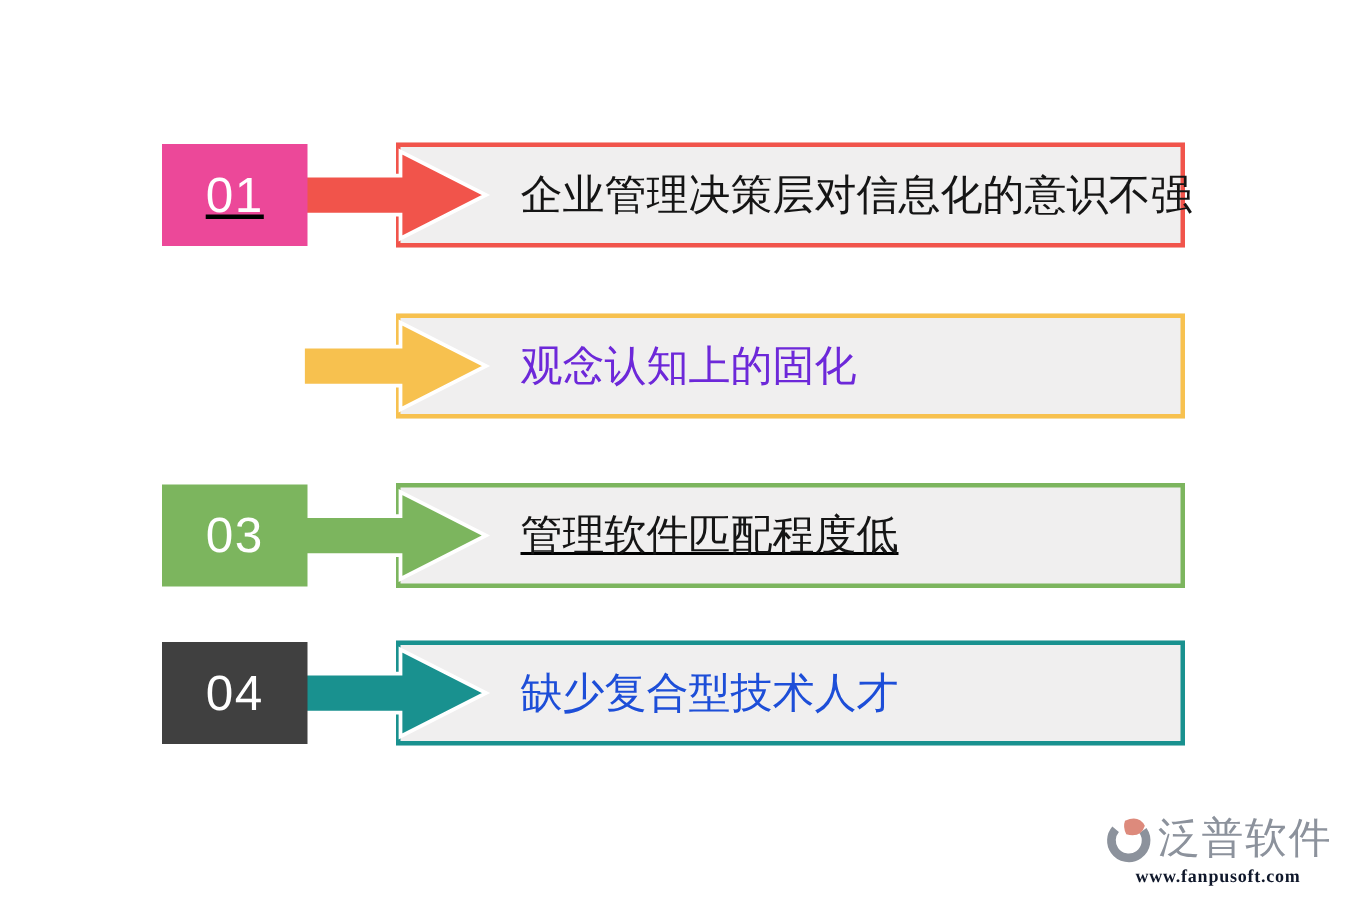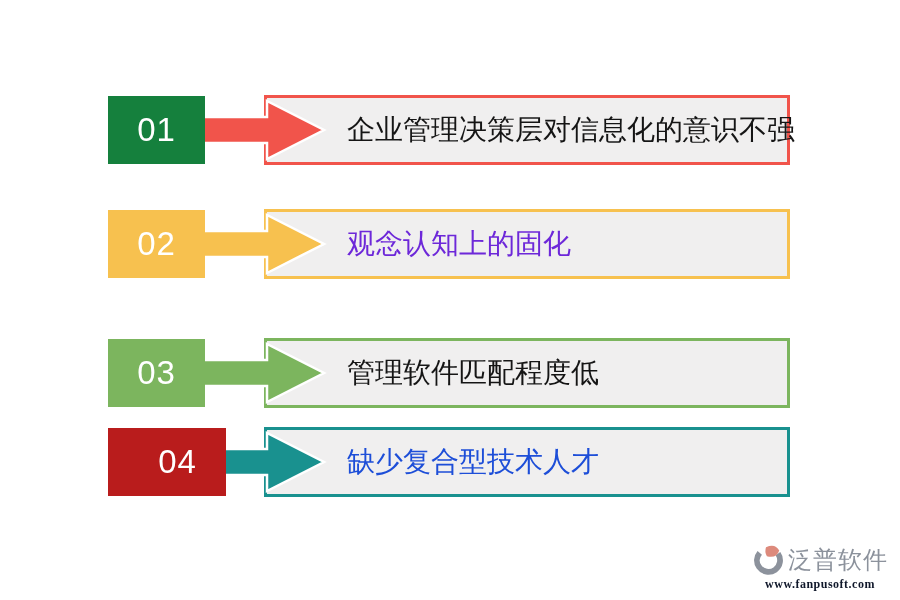--- a/index.html
+++ b/index.html
@@ -9,21 +9,21 @@
     height: 600px;
     background: #ffffff;
     overflow: hidden;
     font-family: "Liberation Sans", sans-serif;
   }
   
   #rows { position: absolute; inset: 0; }
   .row { position: absolute; left: 0; width: 900px; height: 70px; }
   #rows .row:nth-child(1) { top: 95px; }
   #rows .row:nth-child(2) { top: 209px; }
-  #rows .row:nth-child(3) { top: 338px; }
+  #rows .row:nth-child(3) { top: 322px; }
   #rows .row:nth-child(4) { top: 427px; }
 
   .numbox {
     position: absolute;
     left: 108px; top: 1px;
     width: 97px; height: 68px;
     z-index: 3;
     display: flex; align-items: center; justify-content: center;
   }
   .num {
@@ -61,77 +61,74 @@
     position: absolute;
     right: 12px; bottom: 8px;
     text-align: center;
     user-select: none;
   }
   .brand-line {
     display: flex; align-items: center; justify-content: flex-end; gap: 3px;
   }
   .logo { width: 33px; height: 33px; display: block; }
   .brand {
-    font-size: 24px;
+    font-size: 28px;
     font-family: "Liberation Serif", serif;
     letter-spacing: 1px;
     line-height: 1;
   }
   .url {
     margin-top: 1px;
     font-size: 12px;
     font-weight: bold;
     font-family: "Liberation Serif", serif;
     letter-spacing: 0.5px;
   }
 </style>
 </head>
 <body>
 
 <div class="canvas">
 
   <div id="rows">
     <div class="row">
-      <div class="numbox" style="background: #15803d;">
+      <div class="numbox" style="background: #ec4899; text-decoration: underline;">
         <span class="num" style="color: rgb(255, 255, 255);">01</span>
       </div>
       <svg class="arrow" viewBox="0 0 130 70" preserveAspectRatio="none" aria-hidden="true">
         <polygon class="arrow-shape" points="0,22 65,22 65,6 122,35 65,64 65,48 0,48" fill="#F1544B" stroke="#ffffff" stroke-width="2.5" stroke-linejoin="miter"></polygon>
       </svg>
       <div class="textbox" style="border-color: rgb(241, 84, 75);">
         <span class="label" style="color: rgb(21, 21, 21);">企业管理决策层对信息化的意识不强</span>
       </div>
     </div>
 
     <div class="row">
-      <div class="numbox" style="background: rgb(247, 193, 79);">
-        <span class="num" style="color: rgb(255, 255, 255);">02</span>
-      </div>
       <svg class="arrow" viewBox="0 0 130 70" preserveAspectRatio="none" aria-hidden="true">
         <polygon class="arrow-shape" points="0,22 65,22 65,6 122,35 65,64 65,48 0,48" fill="#F7C14F" stroke="#ffffff" stroke-width="2.5" stroke-linejoin="miter"></polygon>
       </svg>
       <div class="textbox" style="border-color: rgb(247, 193, 79);">
         <span class="label" style="color: #6d28d9;">观念认知上的固化</span>
       </div>
     </div>
 
     <div class="row">
       <div class="numbox" style="background: rgb(124, 181, 94);">
         <span class="num" style="color: rgb(255, 255, 255);">03</span>
       </div>
       <svg class="arrow" viewBox="0 0 130 70" preserveAspectRatio="none" aria-hidden="true">
         <polygon class="arrow-shape" points="0,22 65,22 65,6 122,35 65,64 65,48 0,48" fill="#7CB55E" stroke="#ffffff" stroke-width="2.5" stroke-linejoin="miter"></polygon>
       </svg>
-      <div class="textbox" style="border-color: rgb(124, 181, 94);">
+      <div class="textbox" style="border-color: rgb(124, 181, 94); text-decoration: underline;">
         <span class="label" style="color: rgb(21, 21, 21);">管理软件匹配程度低</span>
       </div>
     </div>
 
     <div class="row">
-      <div class="numbox" style="background: #b91c1c; padding-left: 21px;">
+      <div class="numbox" style="background: #404040;">
         <span class="num" style="color: rgb(255, 255, 255);">04</span>
       </div>
       <svg class="arrow" viewBox="0 0 130 70" preserveAspectRatio="none" aria-hidden="true">
         <polygon class="arrow-shape" points="0,22 65,22 65,6 122,35 65,64 65,48 0,48" fill="#19918F" stroke="#ffffff" stroke-width="2.5" stroke-linejoin="miter"></polygon>
       </svg>
       <div class="textbox" style="border-color: rgb(25, 145, 143);">
         <span class="label" style="color: #1d4ed8;">缺少复合型技术人才</span>
       </div>
     </div>
   </div>

